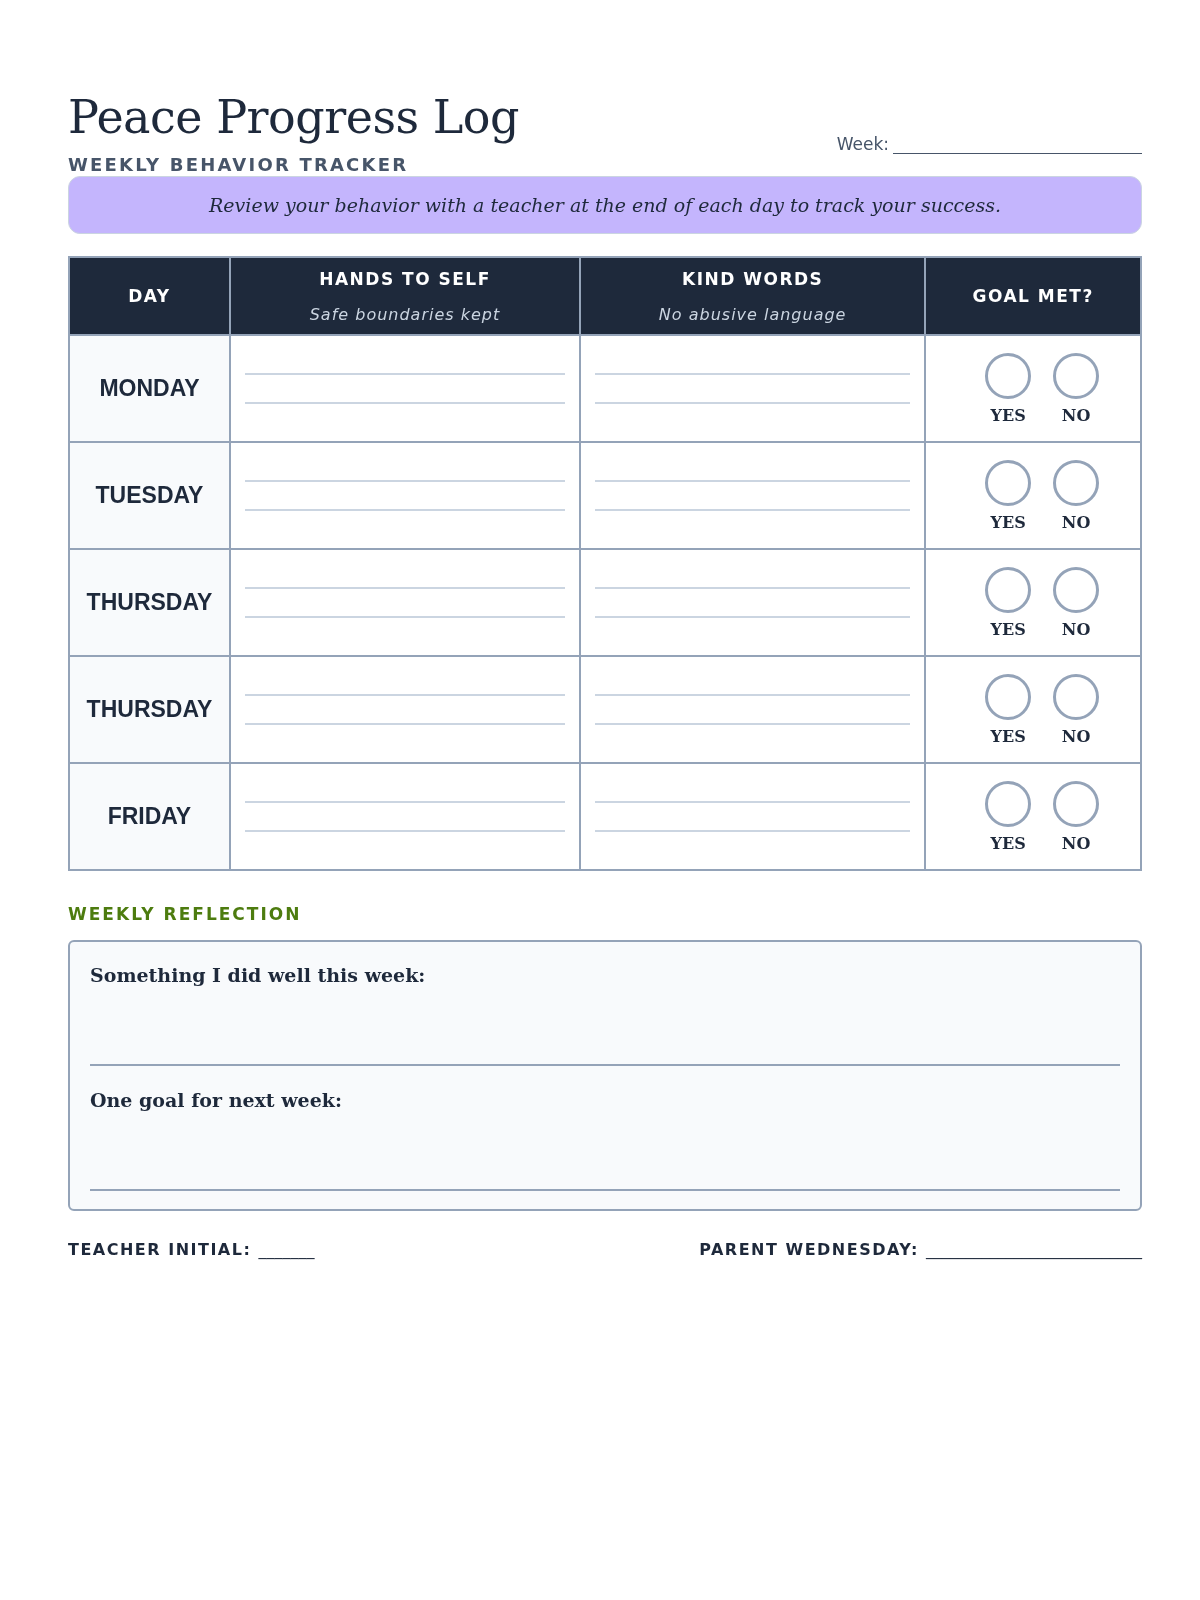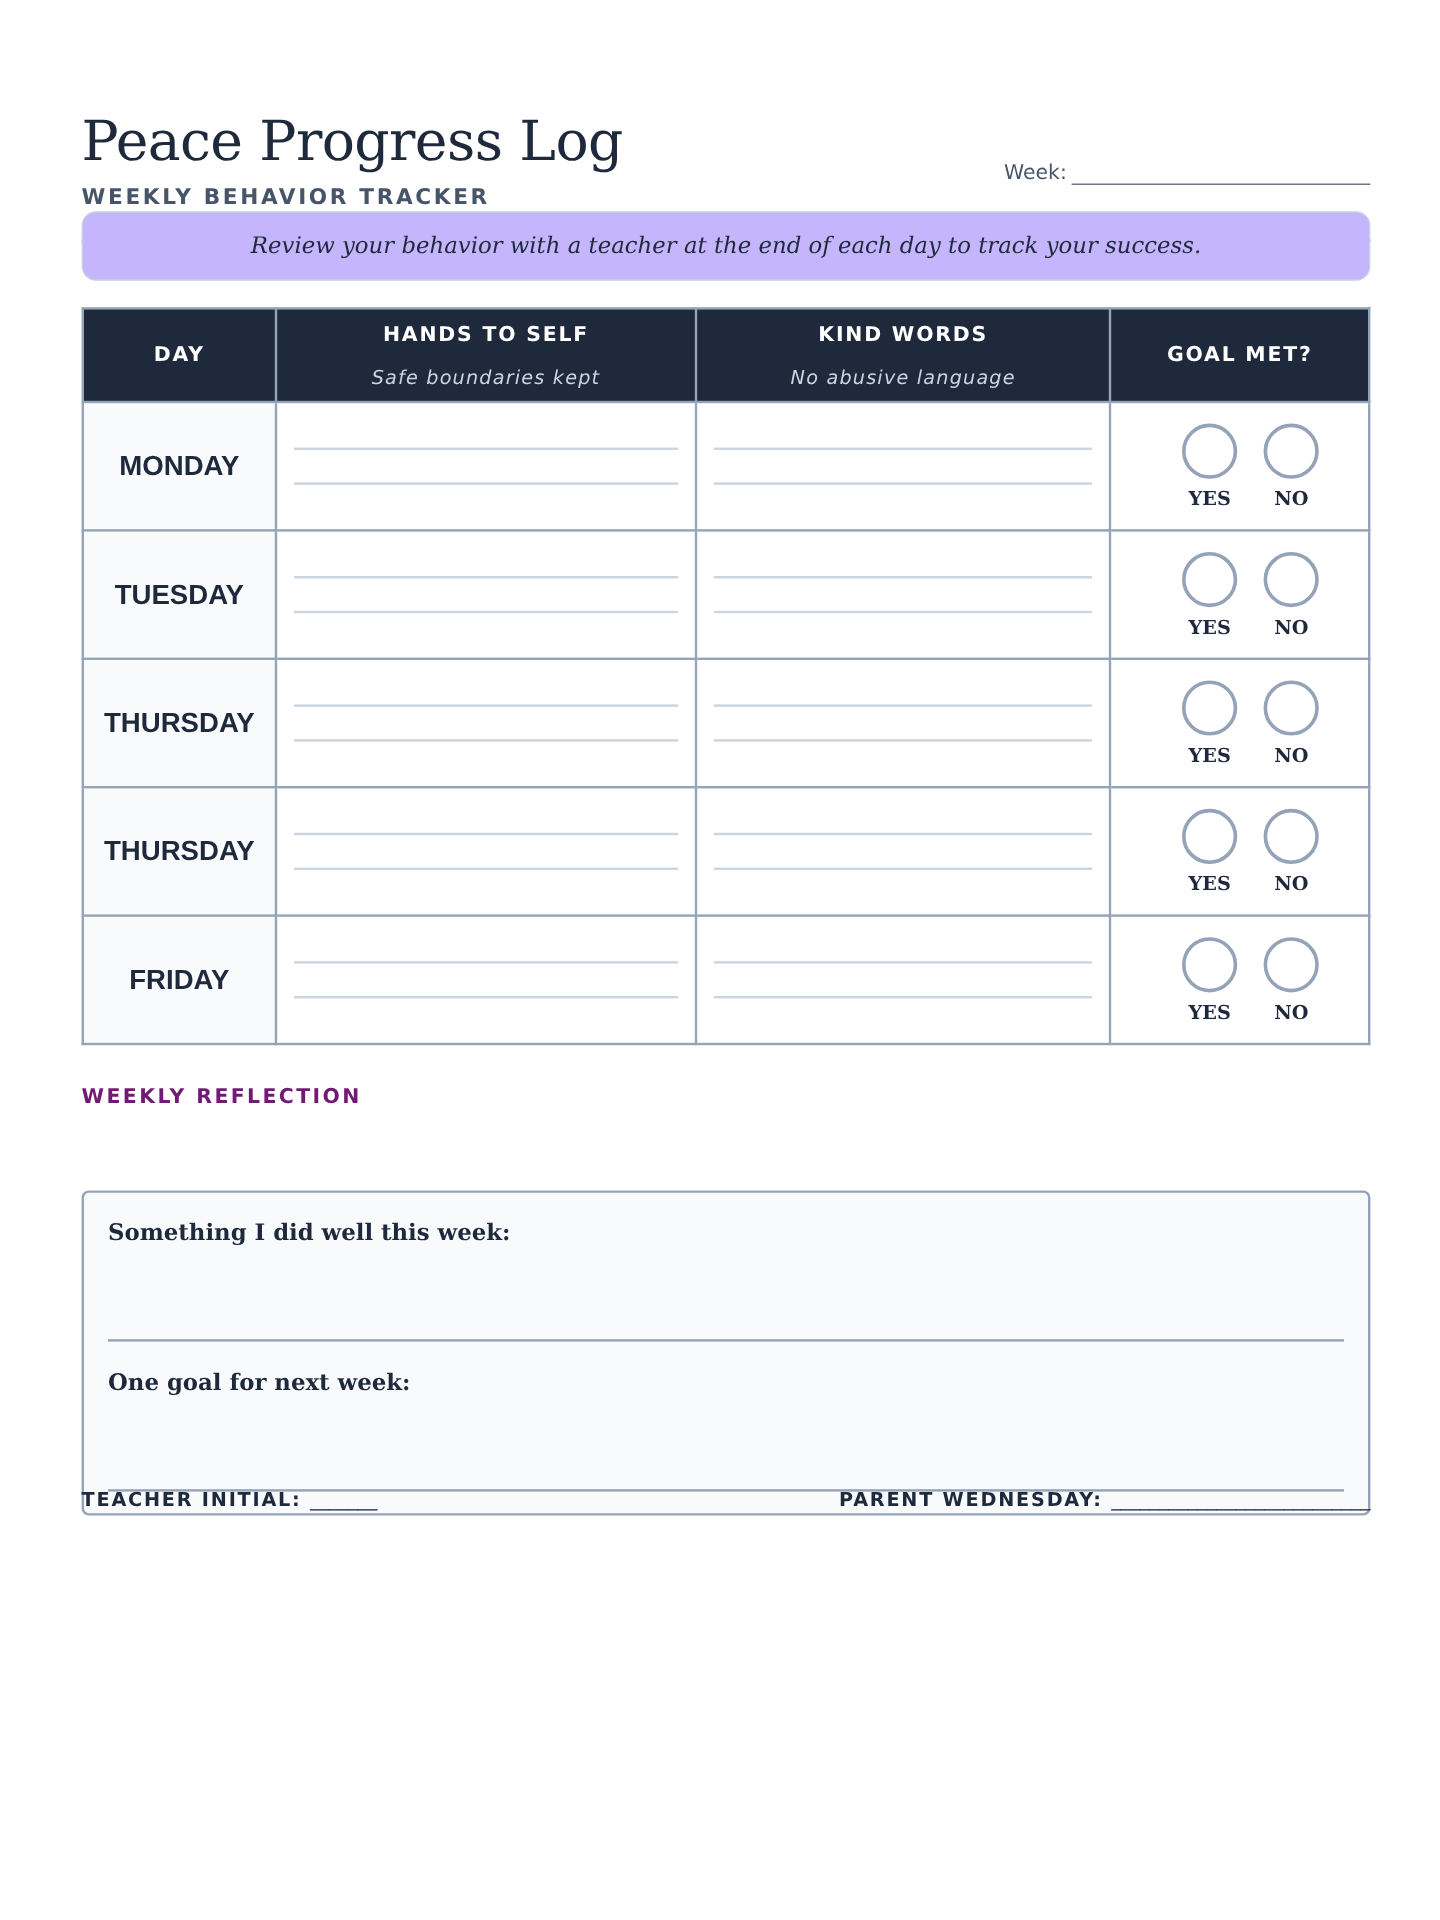--- a/index.html
+++ b/index.html
@@ -38,22 +38,22 @@
   td.lines { background: #ffffff; padding: 0 14px; }
   .write-line { height: 2px; background: #cbd5e1; margin: 0; }
   .write-line + .write-line { margin-top: 27px; }
   td.goal { background: #ffffff; text-align: center; }
   .goal-wrap { display: flex; justify-content: center; gap: 20px; padding-left: 18px; }
   .opt { display: flex; flex-direction: column; align-items: center; width: 48px; }
   .circle { width: 46px; height: 46px; border: 3px solid #94a3b8; border-radius: 50%; background: #ffffff; cursor: pointer; }
   .opt-label { margin-top: 7px; font-family: "DejaVu Serif", serif; font-weight: bold; font-size: 16px; color: #1e293b; }
 
   
-  .refl-heading { position: absolute; left: 0; top: 904px; font-family: "DejaVu Sans", sans-serif; font-weight: bold; font-size: 17px; letter-spacing: 2px; color: #701a75; text-align: right; }
-  .refl-box { position: absolute; left: 0; top: 992px; width: 1074px; height: 271px; border: 2px solid #94a3b8; border-radius: 6px; background: #f8fafc; }
+  .refl-heading { position: absolute; left: 0; top: 904px; font-family: "DejaVu Sans", sans-serif; font-weight: bold; font-size: 17px; letter-spacing: 2px; color: #4d7c0f; text-align: right; }
+  .refl-box { position: absolute; left: 0; top: 940px; width: 1074px; height: 271px; border: 2px solid #94a3b8; border-radius: 6px; background: #f8fafc; }
   .prompt { position: absolute; left: 20px; font-family: "DejaVu Serif", serif; font-weight: bold; font-size: 19px; color: #1e293b; }
   .prompt.p1 { top: 22px; }
   .prompt.p2 { top: 147px; }
   .refl-line { position: absolute; left: 20px; right: 20px; height: 2px; background: #94a3b8; }
   .refl-line.l1 { top: 122px; }
   .refl-line.l2 { top: 247px; }
 
   
   .footer { position: absolute; left: 0; top: 1240px; width: 1074px; height: 24px; }
   .sig { position: absolute; top: 0; font-family: "DejaVu Sans", sans-serif; font-weight: bold; font-size: 16px; letter-spacing: 1.5px; color: #1e293b; white-space: nowrap; }

